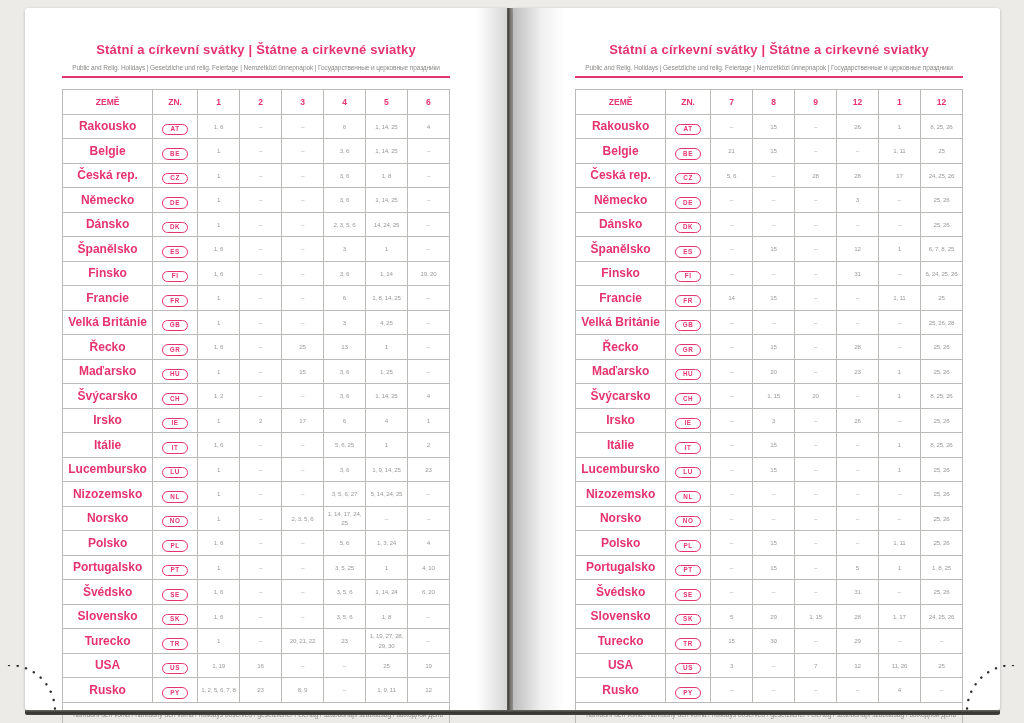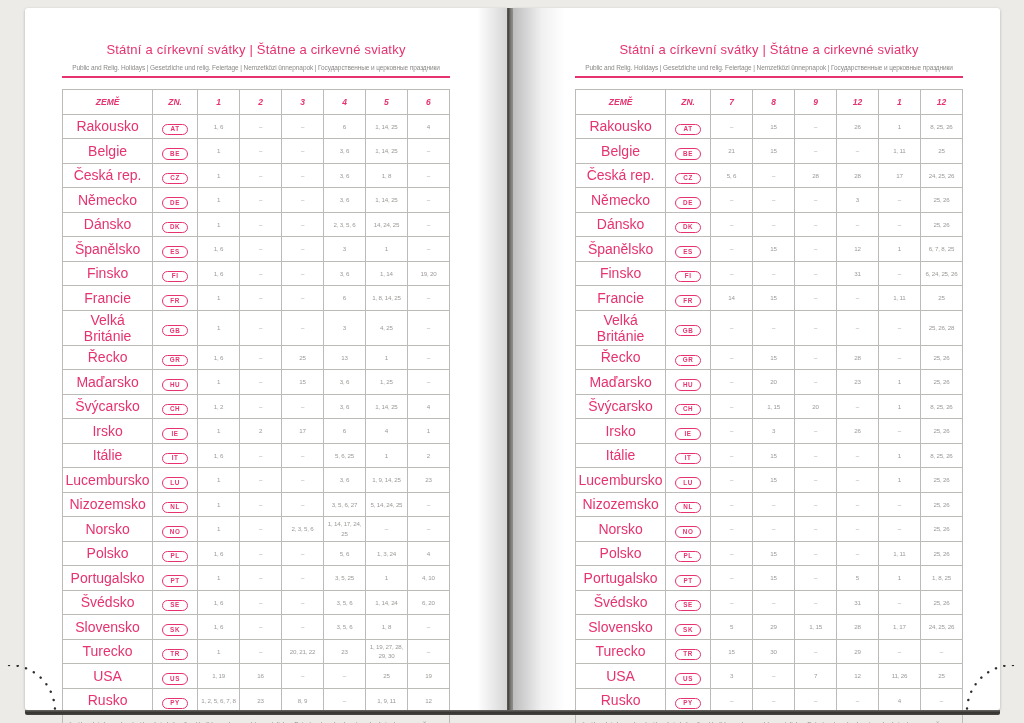--- a/index.html
+++ b/index.html
@@ -25,40 +25,40 @@
     background:linear-gradient(to right,rgba(0,0,0,0.26),rgba(0,0,0,0.06) 55%,rgba(0,0,0,0));}
   .book-edge{
     position:absolute;left:25px;top:710px;width:975px;height:5px;
     background:linear-gradient(to bottom,#6a6865,#34322f 55%,#4a4845);
     border-radius:0 0 2px 2px;
   }
   .content{position:absolute;top:34px;width:388px;}
   .page-left .content{left:37px;}
   .page-right .content{left:62px;}
   .title{
-    margin:0;text-align:center;font-size:13px;font-weight:normal;
+    margin:0;text-align:center;font-size:13px;font-weight:bold;
     letter-spacing:0.2px;color:var(--accent);
   }
   .subtitle{
     margin:7px 0 0 0;text-align:center;font-size:6.5px;letter-spacing:-0.1px;
     color:#8b8987;white-space:nowrap;
   }
   .rule{height:2px;background:var(--accent);margin-top:5px;}
   table.holidays{
     width:100%;border-collapse:collapse;margin-top:11px;
     border:1px solid #a8a6a3;table-layout:fixed;
   }
   table.holidays th,table.holidays td{
     border:1px solid #bdbbb8;padding:1px 2px;height:21.5px;
     text-align:center;vertical-align:middle;
   }
   col.c-country{width:23.3%;} col.c-code{width:11.6%;} col.c-m{width:10.85%;}
-  th{font-size:8.5px;font-weight:bold;color:var(--accent);font-style:italic;}
+  th{font-size:8.5px;font-weight:bold;color:var(--accent);}
   .th-country,.td-country{text-align:left;padding-left:6px;}
-  .td-country{font-size:14px;font-weight:normal;color:var(--accent);margin-left:28px;}
+  .td-country{font-size:12px;font-weight:bold;color:var(--accent);margin-left:28px;}
   .td-val{font-size:6.2px;letter-spacing:-0.2px;color:#9c9a97;line-height:1.5;}
   .badge{
     display:inline-block;min-width:16px;padding:1.5px 4px 1px 4px;
     border:1px solid var(--accent);border-radius:9px;
     font-size:6.3px;font-weight:bold;letter-spacing:0.6px;color:var(--accent);
     line-height:1.1;
   }
   td.footnote{
     text-align:left;padding:4px 6px;font-size:6.8px;letter-spacing:-0.1px;
     color:#8f8d8a;white-space:nowrap;overflow:hidden;

